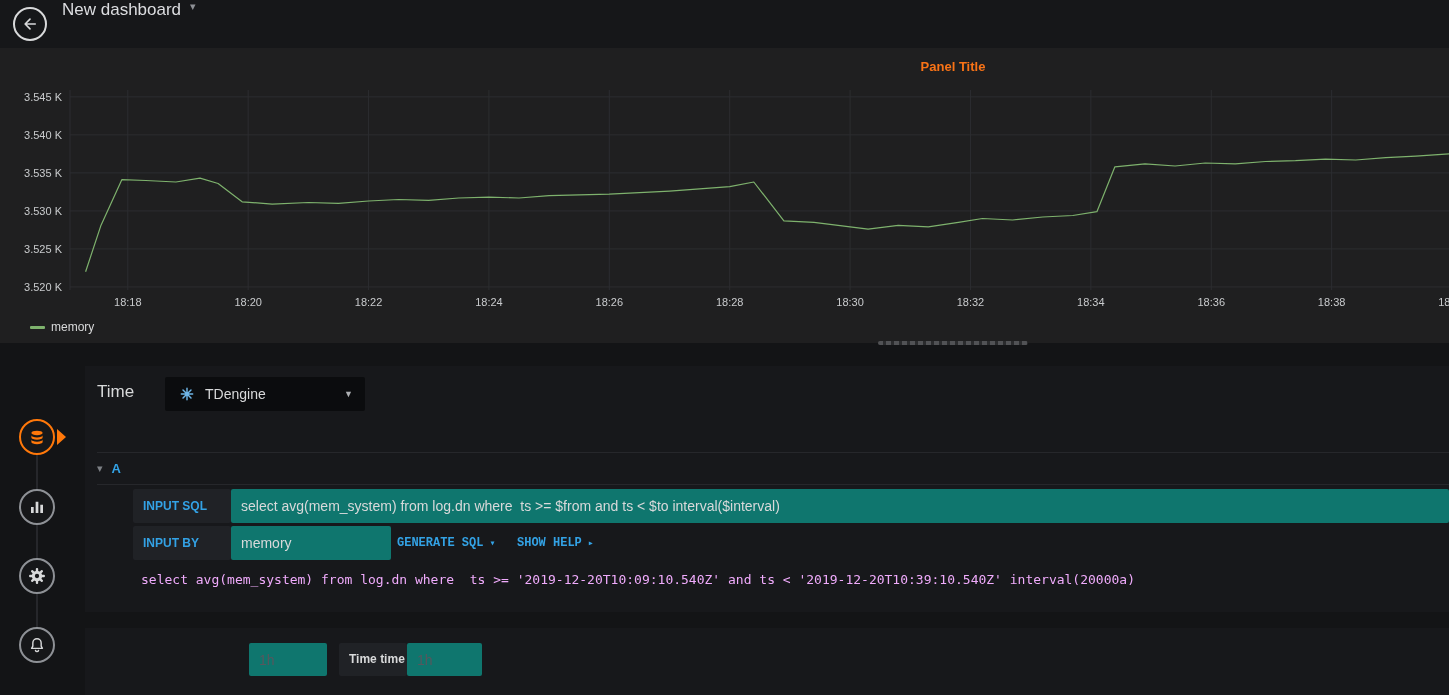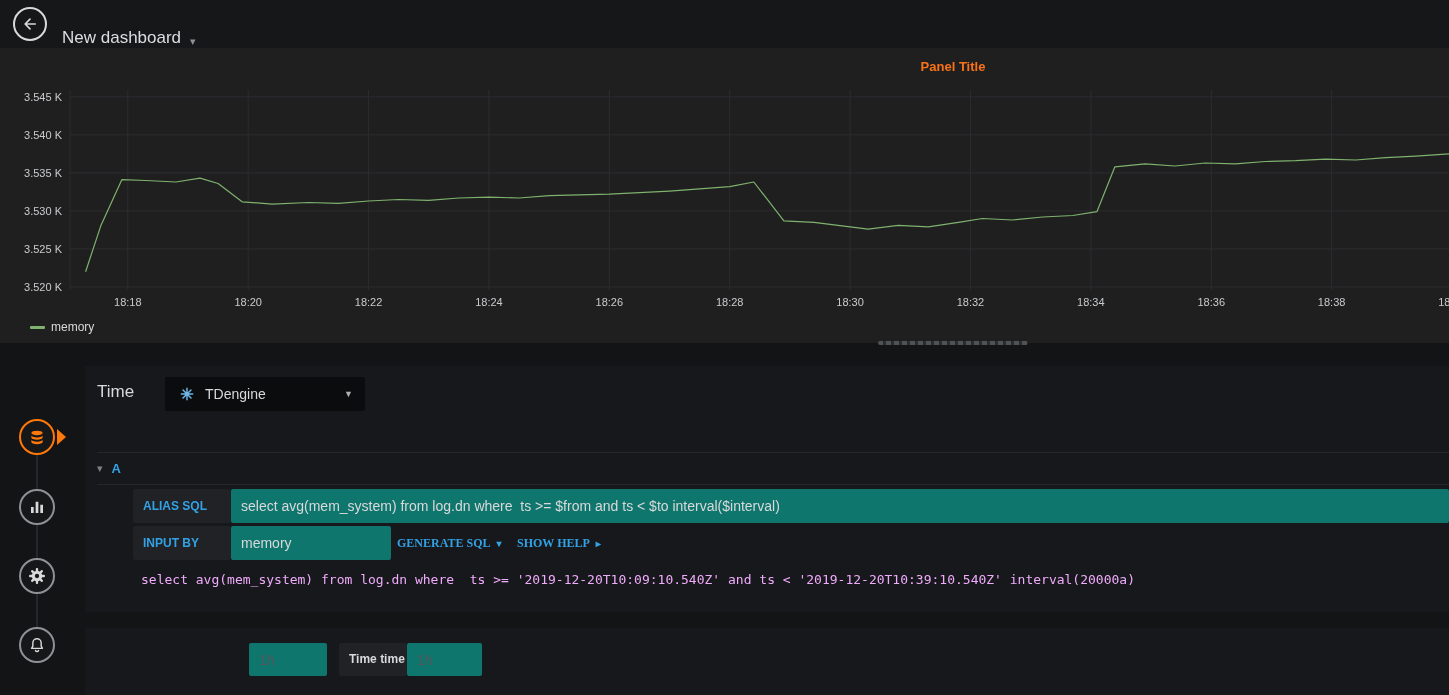--- a/index.html
+++ b/index.html
@@ -3,21 +3,21 @@
 <meta charset="utf-8">
 <style>
   *{margin:0;padding:0;box-sizing:border-box}
   html,body{background:#000}
   body{font-family:"Liberation Sans",sans-serif}
   .screen{position:relative;width:1449px;height:695px;background:#131416;overflow:hidden}
 
   
   .topbar{position:absolute;left:0;top:0;width:100%;height:48px;background:#161719}
   .back-btn{position:absolute;left:13px;top:7px;width:34px;height:34px;border-radius:50%;border:2px solid #d8d9da;background:transparent;display:flex;align-items:center;justify-content:center;cursor:pointer}
-  .dash-title-wrap{position:absolute;left:62px;top:0;height:48px;display:flex;align-items:flex-end;gap:9px;cursor:pointer}
+  .dash-title-wrap{position:absolute;left:62px;top:0;height:48px;display:flex;align-items:flex-start;gap:9px;cursor:pointer}
   .dash-title{font-size:17px;font-weight:500;color:#dcdde0}
   .caret.sm{font-size:11px;color:#8d9095}
 
   
   .panel{position:absolute;left:0;top:48px;width:1449px;height:295px;background:#1f1f20}
   .panel-title{position:absolute;left:953px;top:11px;transform:translateX(-50%);font-size:13px;font-weight:700;color:#f97316;cursor:pointer;z-index:2}
   .chart{position:absolute;left:0;top:0;z-index:1}
   .chart text{fill:#c9cbcd;font-size:11px;font-family:"Liberation Sans",sans-serif}
   .legend{position:absolute;left:30px;top:272px;display:flex;align-items:center;gap:6px;z-index:2}
   .legend-swatch{width:15px;height:3px;background:#7eb26d;border-radius:1px}
@@ -49,21 +49,21 @@
   .ref-caret{font-size:11px;color:#7d8085}
   .ref-id{font-size:13px;font-weight:700;color:#33a2e5}
 
   .form-row{position:absolute;left:48px;right:0;height:34px}
   .r1{top:123px}.r2{top:160px}
   .form-label{position:absolute;left:0;top:0;width:98px;height:34px;line-height:34px;padding-left:10px;background:#202226;font-size:12px;font-weight:600;color:#33a2e5;border-radius:2px}
   .form-input{height:34px;background:#0f766e;border:0;outline:none;color:#d8d9da;font-size:14px;padding:0 10px;font-family:"Liberation Sans",sans-serif;border-radius:2px}
   .form-input::placeholder{color:#55585e}
   .sql-input{position:absolute;left:98px;right:0;top:0}
   .alias-input{position:absolute;left:98px;top:0;width:160px}
-  .link-btn{position:absolute;top:0;height:34px;background:none;border:0;display:flex;align-items:center;gap:6px;font-size:12px;font-weight:600;color:#33a2e5;cursor:pointer;font-family:Liberation Serif, serif}
+  .link-btn{position:absolute;top:0;height:34px;background:none;border:0;display:flex;align-items:center;gap:6px;font-size:12px;font-weight:600;color:#33a2e5;cursor:pointer;font-family:Liberation Mono, monospace}
   .gen-btn{left:264px}.help-btn{left:384px}
   .link-btn .caret.sm{color:#33a2e5;font-size:10px}
   .gen-sql{position:absolute;left:56px;top:206px;font-family:"DejaVu Sans Mono",monospace;font-size:13px;color:#f0abfc;white-space:pre}
 
   .time-label{position:absolute;top:15px;height:33px;line-height:33px;padding-left:10px;background:#202226;font-size:12px;font-weight:600;color:#d8d9da;border-radius:2px}
   .rt-label{left:36px;width:128px}
   .rt-input{position:absolute;left:164px;top:15px;width:78px;height:33px}
   .ts-label{left:254px;width:68px}
   .ts-input{position:absolute;left:322px;top:15px;width:75px;height:33px}
 </style>
@@ -195,21 +195,21 @@
     <div class="divider d1"></div>
 
     <div class="ref-header">
       <span class="ref-caret">▾</span>
       <span class="ref-id">A</span>
     </div>
 
     <div class="divider d2"></div>
 
     <div class="form-row r1">
-      <span class="form-label">ALIAS SQL</span>
+      <span class="form-label">INPUT SQL</span>
       <input class="form-input sql-input" spellcheck="false" value="select avg(mem_system) from log.dn where  ts &gt;= $from and ts &lt; $to interval($interval)" style="">
     </div>
 
     <div class="form-row r2">
       <span class="form-label">INPUT BY</span>
       <input class="form-input alias-input" spellcheck="false" value="memory" style="">
       <button class="link-btn gen-btn">
         <span>GENERATE SQL</span>
         <span class="caret sm">▾</span>
       </button>

